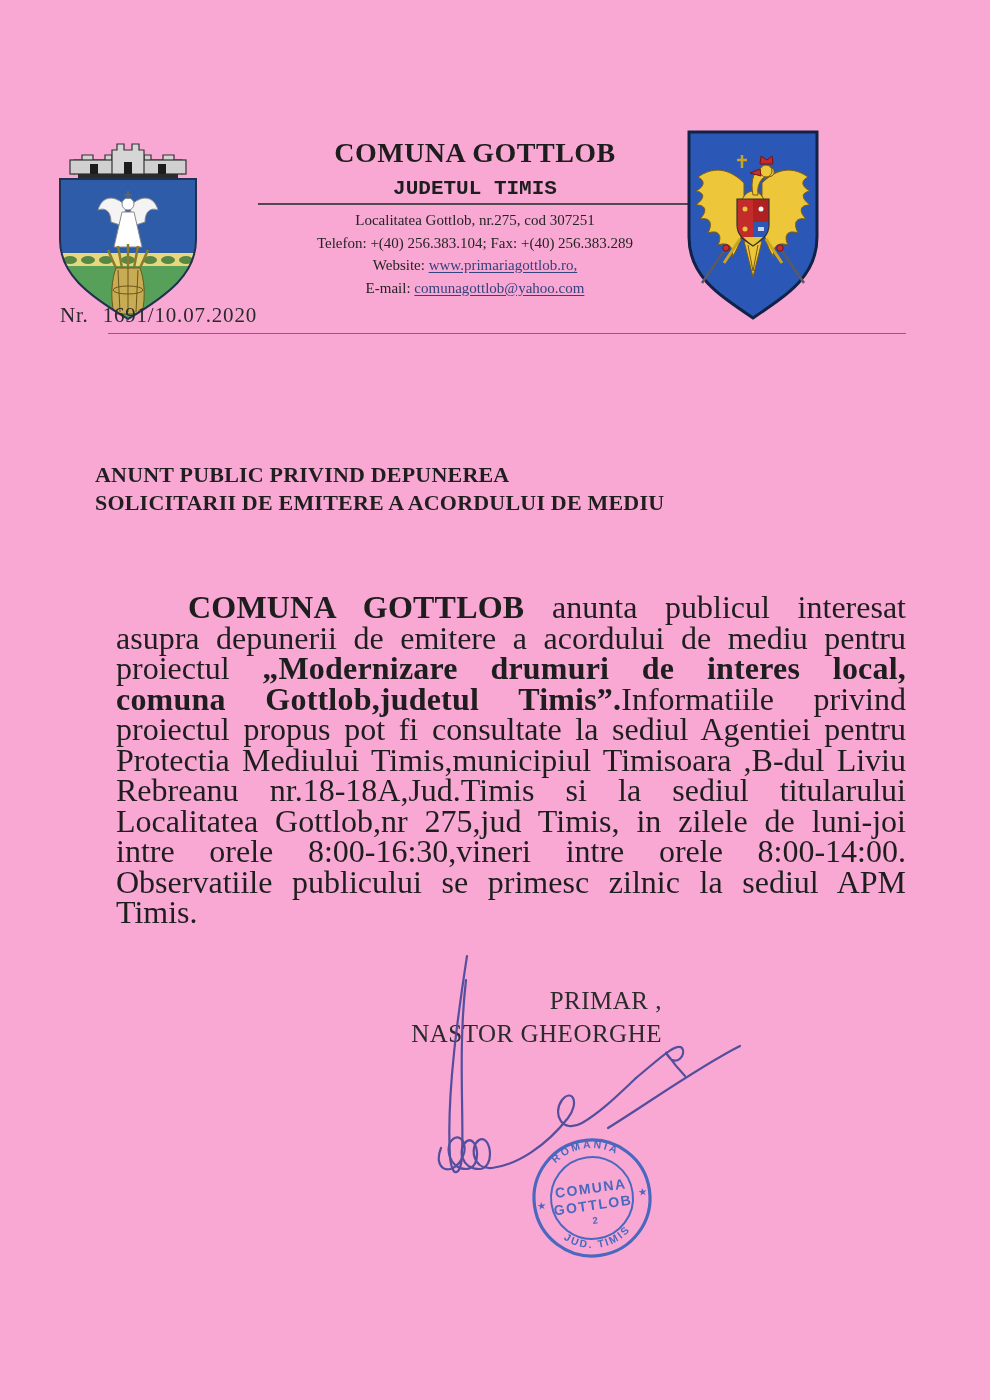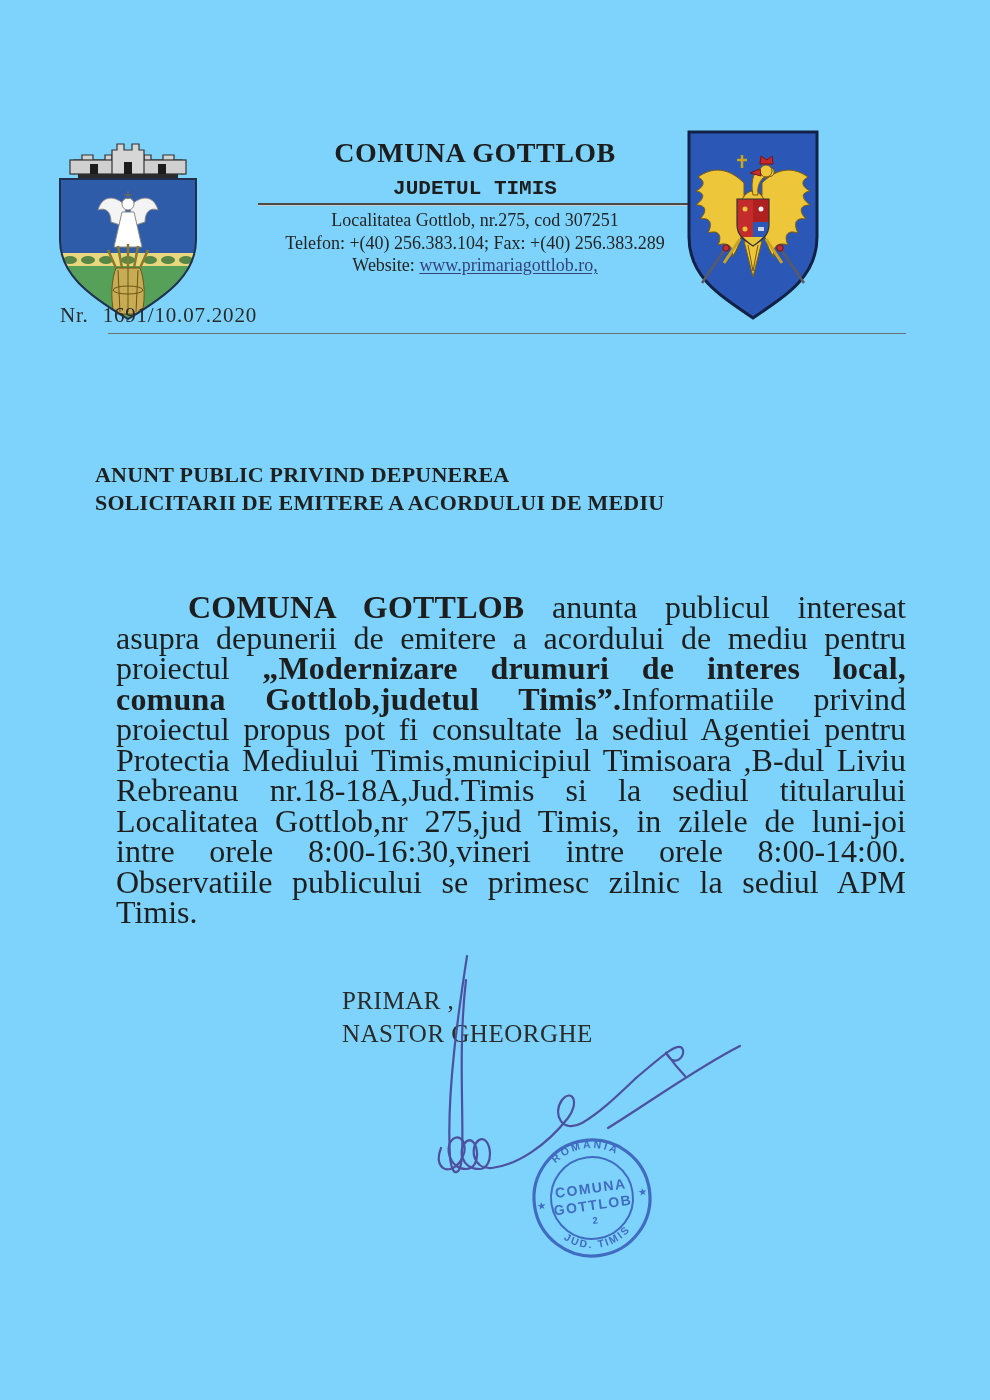--- a/index.html
+++ b/index.html
@@ -1,41 +1,41 @@
 <!DOCTYPE html>
 <html><head>
 <meta charset="utf-8">
 <style>
   html,body { margin:0; padding:0; background:#d9d9d9; }
   .page {
     position:relative; width:990px; height:1400px; margin:0 auto;
-    background:#7dd3fc; overflow:hidden;
+    background:#f9a8d4; overflow:hidden;
     font-family:"Liberation Serif", serif; color:#262626;
   }
   
   .head-center { position:absolute; left:258px; top:138px; width:434px; text-align:center; }
   .org-name   { font-size:28px; font-weight:bold; letter-spacing:.5px; color:#1d1d1d; line-height:30px; }
   .county-name{ font-size:21px; font-weight:bold; color:#1d1d1d; line-height:24px; margin-top:9px;font-family:Liberation Mono, monospace; }
   .head-rule  { height:0; border-top:2.5px solid #4b4b4b; border-bottom:1px solid #c9c9c9; margin:2px 0 3px 0; }
-  .addr-line  { font-size:18px; line-height:22.5px; color:#242424; }
+  .addr-line  { font-size:15px; line-height:22.5px; color:#242424; }
   .doc-link   { color:#35437c; text-decoration:underline; text-underline-offset:2px; cursor:pointer; }
   
   .doc-number { position:absolute; left:60px; top:303px; font-size:21px; letter-spacing:.8px; color:#2a2a2a; }
   .doc-number .lbl { margin-right:14px; }
   .number-rule{ position:absolute; left:108px; top:333px; width:798px; border-top:1.5px solid #6f6f6f; }
   
   .title-block{ position:absolute; left:95px; top:461px; width:770px; text-align:left;
                 font-weight:bold; font-size:22px; line-height:27.5px; letter-spacing:.2px; color:#1f1f1f; }
   
   .body-par   { position:absolute; left:116px; top:592px; width:790px; margin:0;
                 font-size:32px; line-height:30.5px; text-align:justify; text-indent:72px;
                 color:#1e1e1e; word-spacing:2px; }
   .body-par b { letter-spacing:.2px; }
   
-  .sign-block { position:absolute; left:342px; top:984px; width:320px; text-align:left;
+  .sign-block { position:absolute; left:342px; top:984px; width:320px; text-align:right;
                 font-size:25px; line-height:33px; letter-spacing:.5px; color:#2b2b2b; }
   .signature-svg { position:absolute; left:400px; top:942px; width:350px; height:255px; z-index:3; }
   .stamp-svg  { position:absolute; left:527px; top:1133px; width:130px; height:130px; z-index:2; opacity:.92; }
   
   .arms-left  { position:absolute; left:54px;  top:142px; width:148px; height:182px; }
   .arms-right { position:absolute; left:682px; top:125px; width:142px; height:200px; }
   .stamp-txt  { font-family:"Liberation Sans", sans-serif; font-weight:bold; fill:#3c63bd; }
 </style>
 </head>
 <body>
@@ -94,20 +94,24 @@
 
   <div class="head-center">
     <div class="org-name">COMUNA GOTTLOB</div>
     <div class="county-name">JUDETUL TIMIS</div>
     <div class="head-rule"></div>
     <div class="addr-line">Localitatea Gottlob, nr.275, cod 307251</div>
     <div class="addr-line">Telefon: +(40) 256.383.104; Fax: +(40) 256.383.289</div>
     <div class="addr-line">
       <span>Website:</span>
       <span class="doc-link">www.primariagottlob.ro,</span>
+    </div>
+    <div class="addr-line">
+      <span>E-mail:</span>
+      <span class="doc-link">comunagottlob@yahoo.com</span>
     </div>
   </div>
 
   <svg class="arms-right" viewBox="0 0 142 200">
     <path d="M7,7 H135 V112 C135,150 108,168 71,193 C34,168 7,150 7,112 Z" fill="#2b58b6" stroke="#122247" stroke-width="3"></path>
     <g stroke="#7a5a10" stroke-width="1" fill="#eec63a">
       <path d="M62,58 C46,42 30,42 16,52 C24,56 22,62 14,66 C24,68 22,74 14,80 C26,80 24,88 18,94
                C30,92 30,100 26,108 C38,104 40,112 36,120 C48,116 52,124 50,132 C58,122 62,104 62,88 Z"></path>
       <path d="M80,58 C96,42 112,42 126,52 C118,56 120,62 128,66 C118,68 120,74 128,80 C116,80 118,88 124,94
                C112,92 112,100 116,108 C104,104 102,112 106,120 C94,116 90,124 92,132 C84,122 80,104 80,88 Z"></path>

